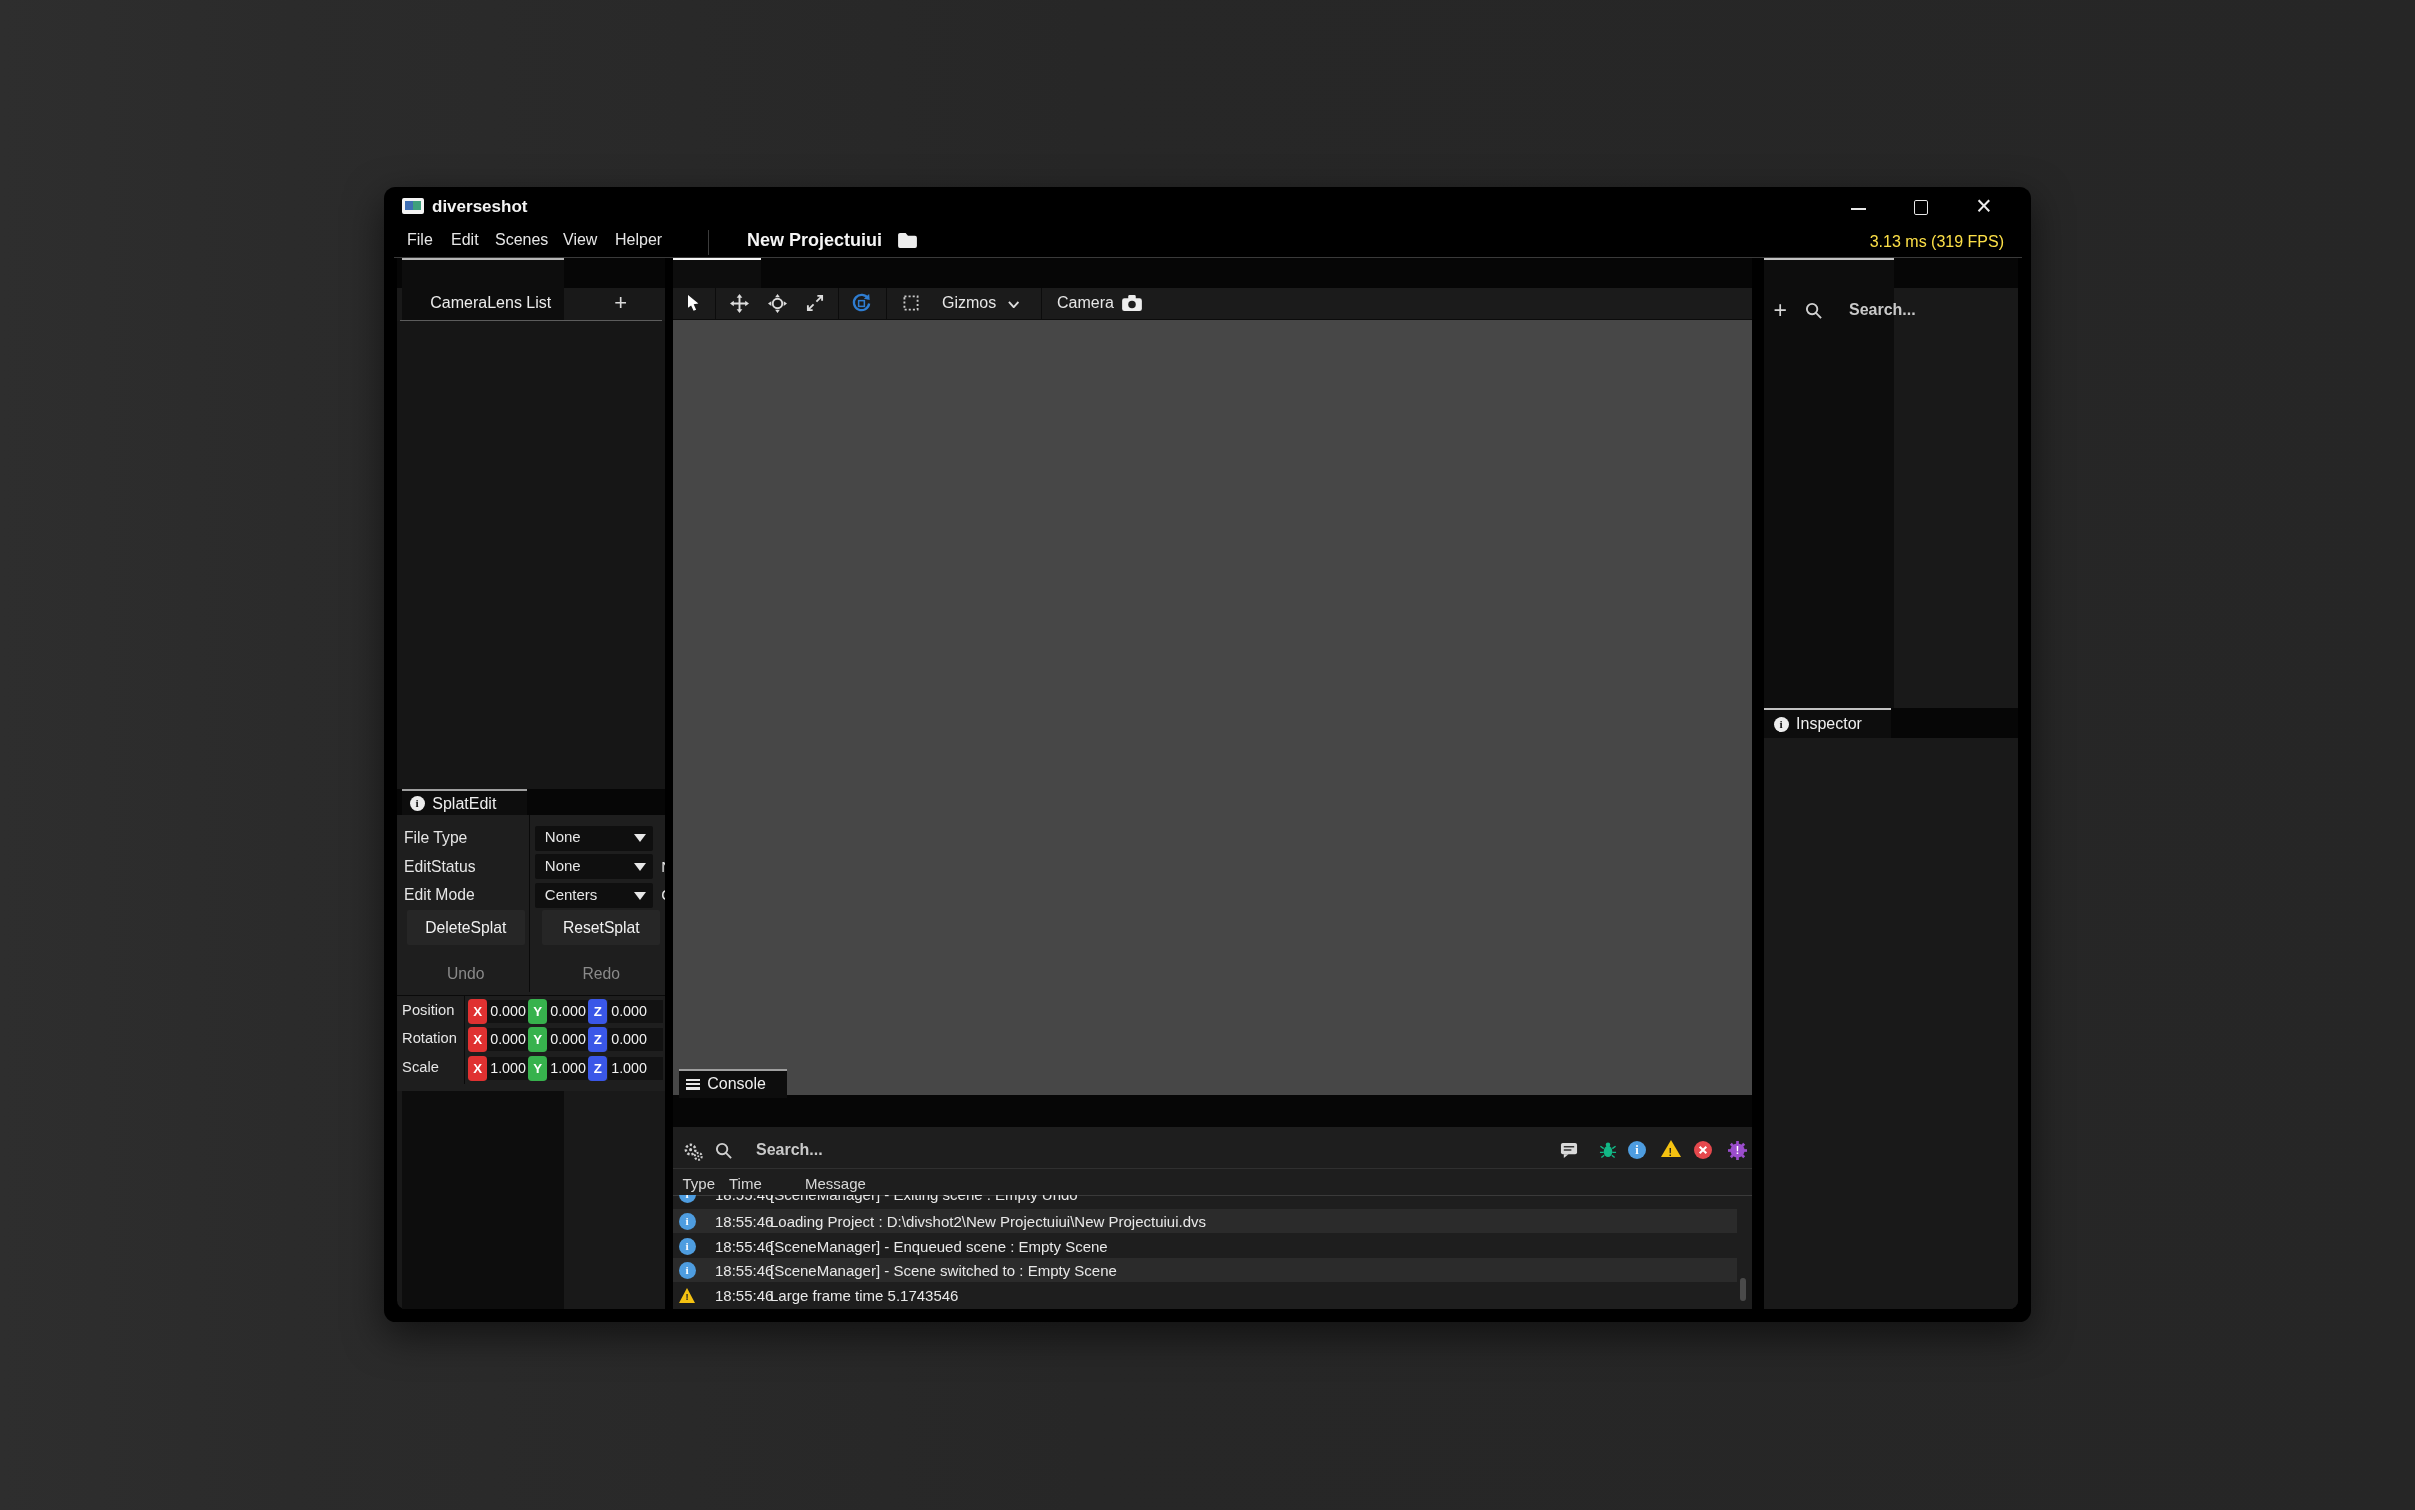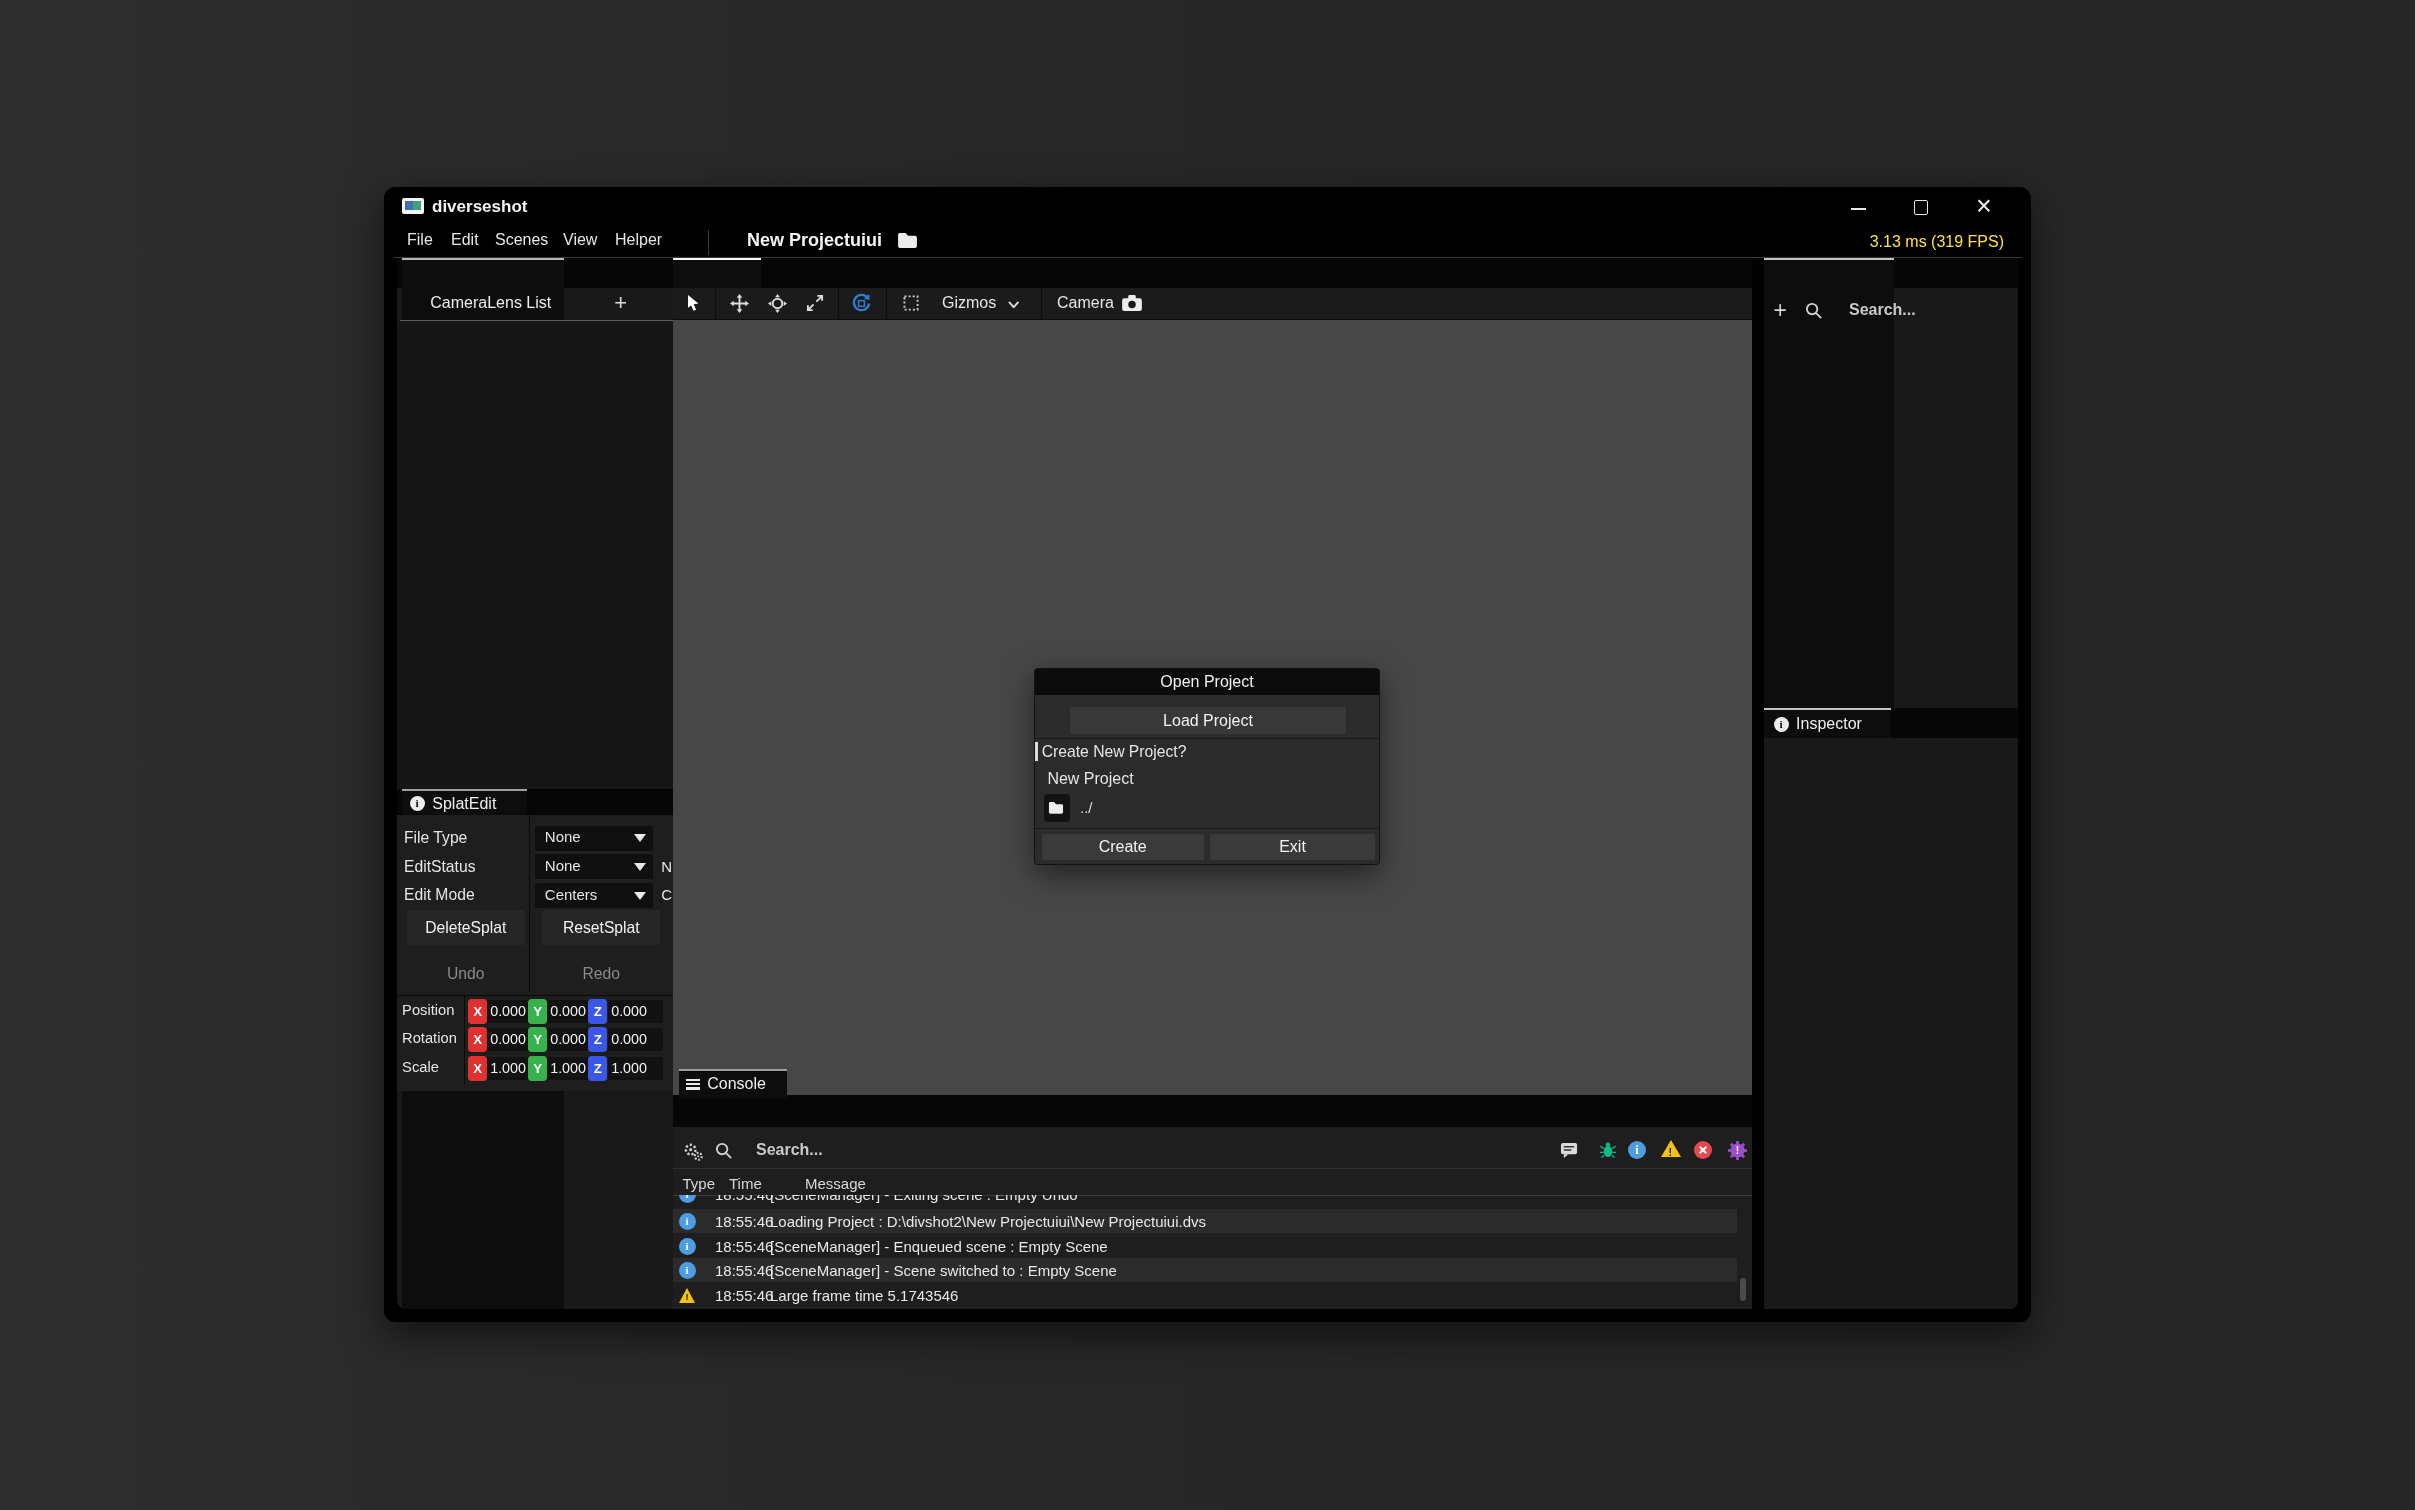--- a/index.html
+++ b/index.html
@@ -64,21 +64,21 @@
   <div class="abs txt" style="left:231px;top:44px;font-size:16px;">Helper</div>
   <div class="abs" style="left:324px;top:43px;width:1px;height:25px;background:#3c3c3c;"></div>
 
   <div class="abs txt" style="left:363px;top:43px;font-size:18px;font-weight:bold;color:#f5f5f5;">New Projectuiui</div>
   <svg class="abs" style="left:513px;top:45px;" width="21" height="16" viewBox="0 0 22 17">
     <path d="M1,3 a2,2 0 0 1 2,-2 h6 l2.5,3 h7.5 a2,2 0 0 1 2,2 v9 a2,2 0 0 1 -2,2 h-16 a2,2 0 0 1 -2,-2 z" fill="#ededed"></path>
   </svg>
   <div class="abs txt" style="right:27px;top:46px;font-size:16px;color:#fde047;">3.13 ms (319 FPS)</div>
   <div class="abs" style="left:9.5px;right:9.5px;top:70px;height:1px;background:#3a3a3a;"></div>
 
-  <div class="col" style="left:13.3px;width:268px;border-bottom-left-radius:8.6px;padding-left:44px;">
+  <div class="col" style="left:13.3px;width:268px;border-bottom-left-radius:8.6px;">
     <div class="tabstrip" style="top:0;"></div>
     <div class="tab" style="left:4.8px;width:162px;border-top-color:#b5b5b5;">
       <span class="listicon" style="margin-left:8.6px;">
           <i></i>
           <i></i>
           <i></i>
         </span>
       <span class="lbl">ScenePreview</span>
     </div>
 
@@ -196,39 +196,20 @@
       <span class="abs txt" style="left:384px;top:6.7px;font-size:16px;">Camera</span>
       <svg class="abs" style="left:449px;top:7.6px;" width="20" height="16" viewBox="0 0 21 17">
         <rect x="0" y="3.5" width="21" height="13.5" rx="2.5" fill="#ececec"></rect>
         <rect x="6.5" y="0" width="8" height="5" rx="1.5" fill="#ececec"></rect>
         <circle cx="10.5" cy="10" r="4" fill="#1b1b1b"></circle>
       </svg>
     </div>
 
     <div class="abs" style="left:0;right:0;top:62px;height:775px;background:#474747;"></div>
 
-    <div class="abs" style="left:361px;top:410px;width:346px;height:197px;background:#2b2b2b;border:1px solid #131313;border-radius:3.8px;box-shadow:0 9.5px 28.5px rgba(0,0,0,.5);box-sizing:border-box;">
-      <div class="abs" style="left:0;right:0;top:0;height:26px;background:#0c0c0c;text-align:center;">
-        <span class="txt" style="font-size:16px;line-height:26px;color:#f2f2f2;">Open Project</span>
-      </div>
-      <div class="btn" style="left:35px;top:38px;width:276px;height:27px;background:#383838;font-size:16px;">Load Project</div>
-      <div class="abs" style="left:0;right:0;top:69px;height:1px;background:#1a1a1a;"></div>
-      <div class="abs" style="left:0;top:73px;width:2.9px;height:19px;background:#dcdcdc;"></div>
-      <div class="abs txt" style="left:6.7px;top:74px;font-size:15.7px;">Create New Project?</div>
-      <div class="abs txt" style="left:12.4px;top:101px;font-size:16px;">New Project</div>
-      <div class="abs" style="left:8.6px;top:125px;width:26px;height:27.6px;background:#121212;border-radius:3.8px;">
-        <svg style="position:absolute;left:4.8px;top:6.7px;" width="16" height="13.3" viewBox="0 0 17 14">
-          <path d="M1,2.5 a1.5,1.5 0 0 1 1.5,-1.5 h4 l2,2.5 h6 a1.5,1.5 0 0 1 1.5,1.5 v7 a1.5,1.5 0 0 1 -1.5,1.5 h-12 a1.5,1.5 0 0 1 -1.5,-1.5 z" fill="#ececec"></path>
-        </svg>
-      </div>
-      <div class="abs txt" style="left:45px;top:130px;font-size:15px;color:#dcdcdc;">../</div>
-      <div class="abs" style="left:0;right:0;top:159px;height:1px;background:#1a1a1a;"></div>
-      <div class="btn" style="left:6.7px;top:165px;width:162px;height:26px;background:#3a3a3a;font-size:16px;">Create</div>
-      <div class="btn" style="left:175px;top:165px;width:165px;height:26px;background:#3a3a3a;font-size:16px;">Exit</div>
-    </div>
 
     <div class="tabstrip" style="top:837px;height:32px;"></div>
     <div class="tab" style="left:5.7px;top:811px;width:108px;height:28.5px;border-top-color:#9f9f9f;">
       <span class="listicon" style="margin-left:7.6px;">
           <i></i>
           <i></i>
           <i></i>
         </span>
       <span class="lbl">Console</span>
     </div>

